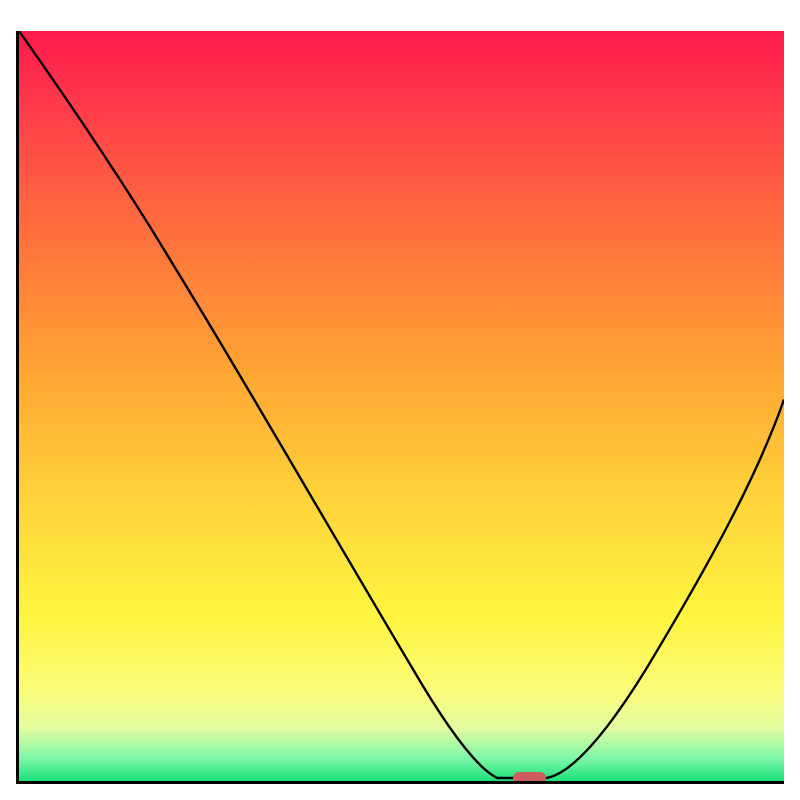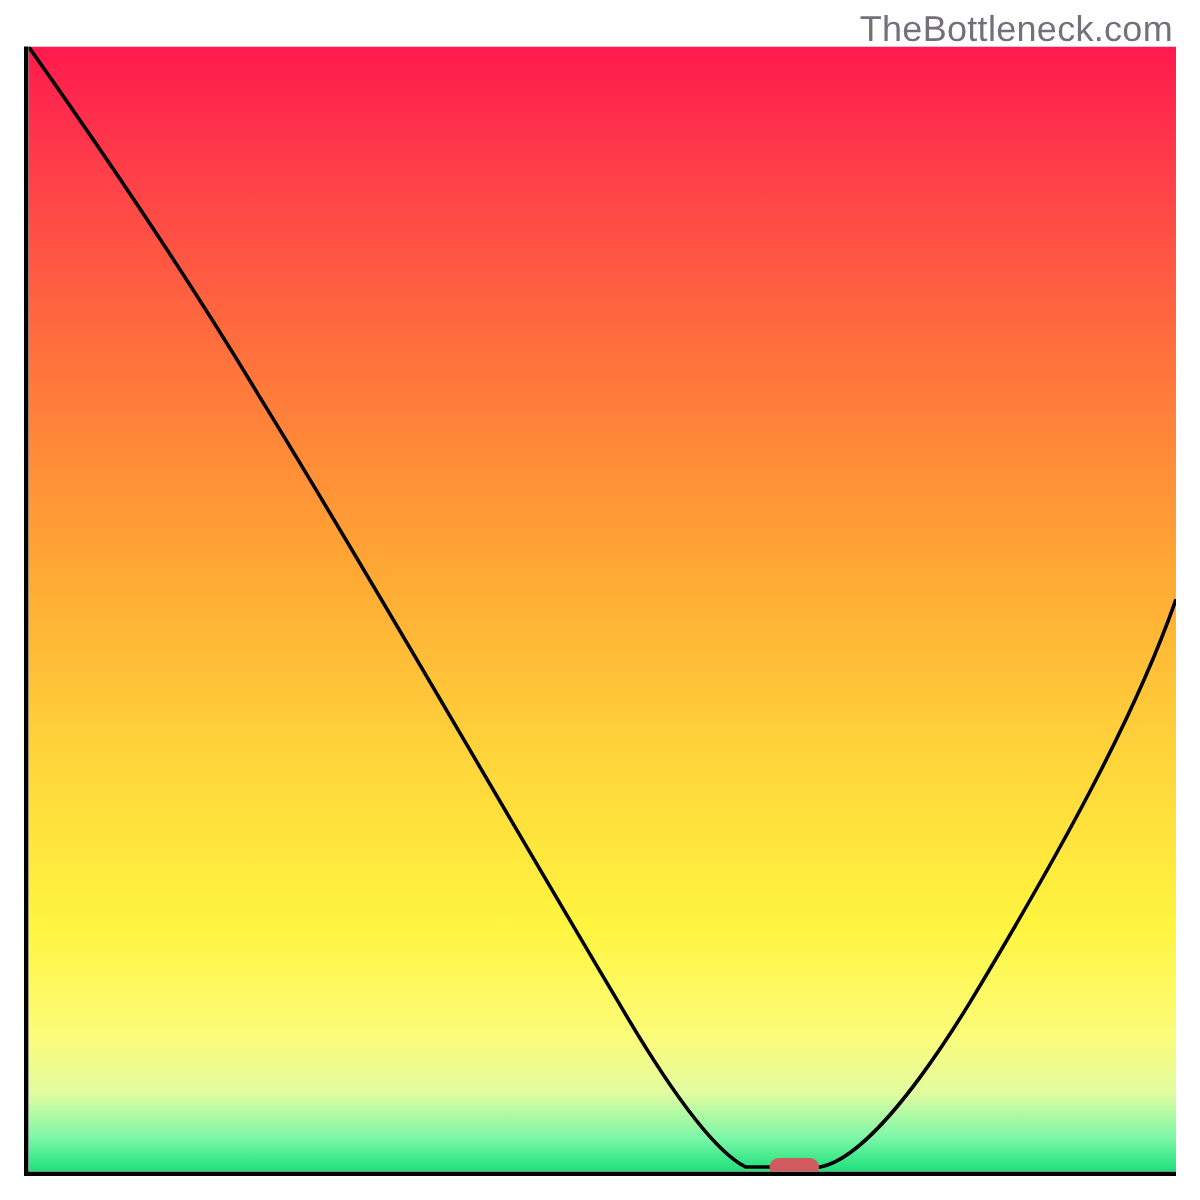--- a/index.html
+++ b/index.html
@@ -52,21 +52,20 @@
   .marker {
     position: absolute;
     background: #d15a60;
     border-radius: 999px;
   }
 </style>
 </head>
 <body>
 
 <div class="chart-container">
-  <div class="watermark">TheBottleneck.com</div>
   <div class="plot-area">
     <div class="gradient-bg"></div>
     <svg class="curve-svg" viewBox="0 0 768 753" preserveAspectRatio="none">
       <path fill="none" stroke="#000" stroke-width="2.4" d="M 0 0
                C 60 85, 110 160, 155 235
                C 220 340, 300 480, 395 640
                C 430 700, 460 740, 480 750
                L 530 750
                C 555 745, 590 705, 630 640
                C 690 540, 740 450, 768 370"></path>

